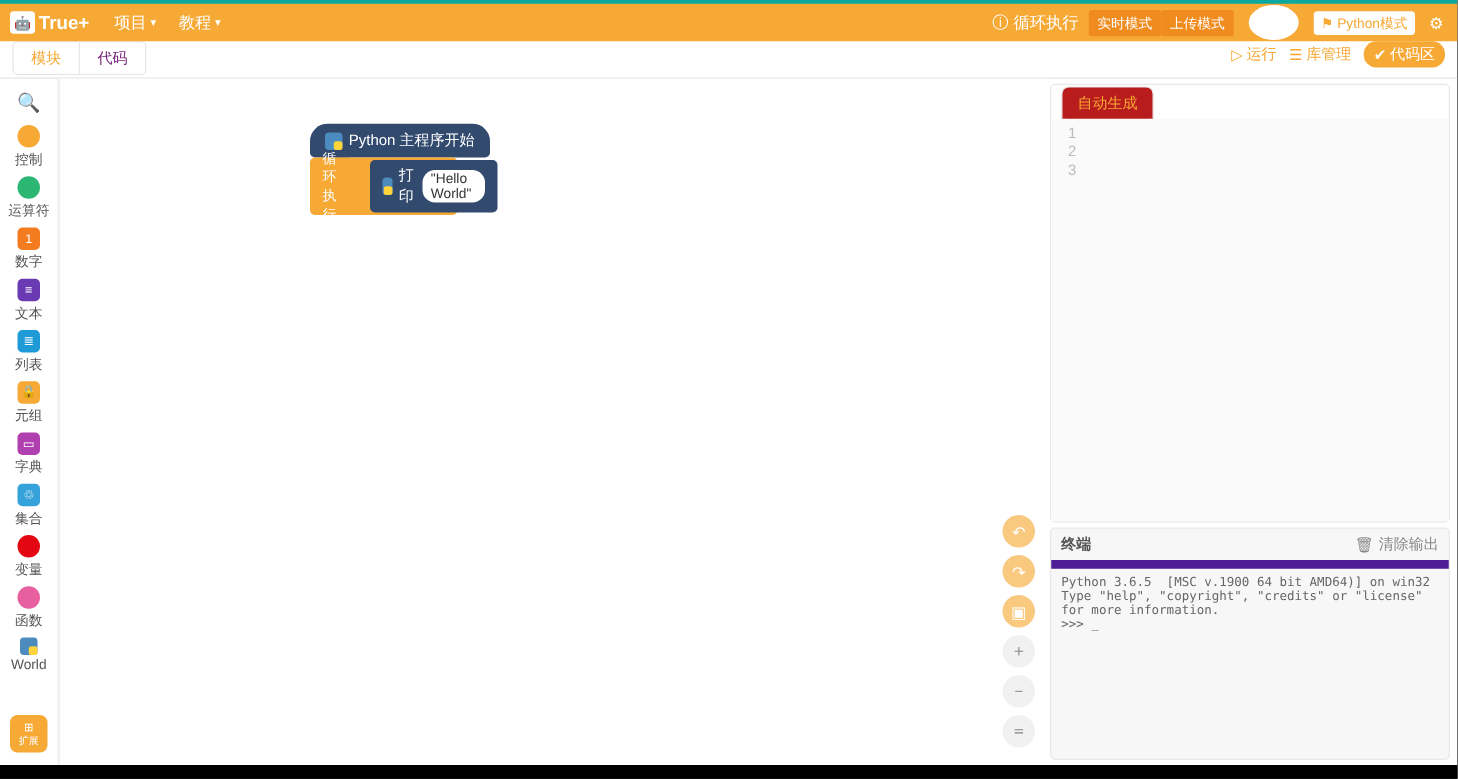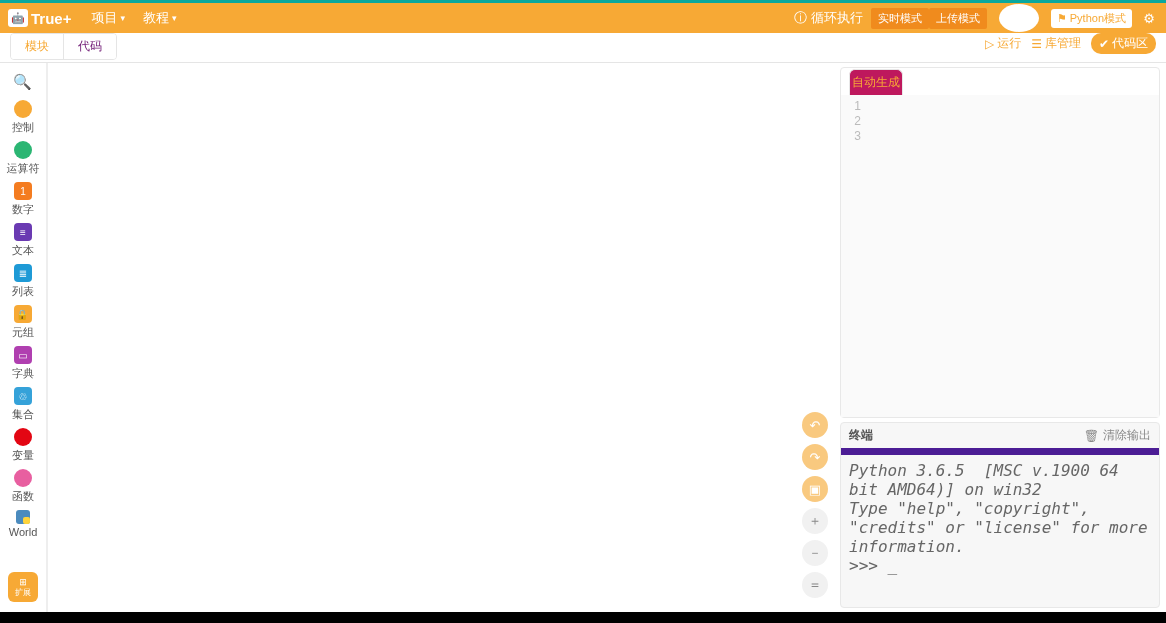--- a/index.html
+++ b/index.html
@@ -60,32 +60,32 @@
 
 .canvas-ctrls { position: absolute; right: 10px; bottom: 14px; display: flex; flex-direction: column; gap: 6px; }
 .cc { width: 26px; height: 26px; border-radius: 50%; background: #f1f1f1; display: flex; align-items: center; justify-content: center; color: #888; font-size: 13px; cursor: pointer; }
 .cc.orange { background: #f9c97f; color: #fff; }
 
 
 .right { width: 328px; display: flex; flex-direction: column; padding: 4px 6px 4px 2px; gap: 4px; }
 .panel { border: 1px solid #e8e8e8; border-radius: 4px; background: #fff; display: flex; flex-direction: column; min-height: 0; }
 .code-panel { flex: 1.9; }
 .term-panel { flex: 1; background:#f7f7f7; }
-.panel-tab { display: inline-block; border: 1px solid #e8e8e8; border-bottom: none; border-radius: 6px 6px 0 0; padding: 4px 2px; font-size: 12px; color: #f7a935; background: #be185d; margin-left: 8px; margin-top: -1px; position: relative; top: -10px; }
+.panel-tab { display: inline-block; border: 1px solid #e8e8e8; border-bottom: none; border-radius: 6px 6px 0 0; padding: 4px 12px; font-size: 12px; color: #f7a935; background: #b91c1c; margin-left: 8px; margin-top: -1px; position: relative; top: -10px; }
 .code-panel .panel-tab { top:0; margin-top:0; }
 .code-body { flex: 1; background: #fafafa; font-family: Consolas, monospace; font-size: 12px; display: flex; overflow: auto; }
 .gutter { width: 24px; text-align: right; color: #bbb; padding: 4px 4px 0 0; user-select: none; }
 .gutter div, .codelines div { height: 15px; line-height: 15px; white-space: pre; }
 .codelines { padding: 4px 0 0 6px; color: #333; }
 .kw { color: #0000cc; }
 .fn { color: #333; }
 .str { color: #009926; }
 .term-head { display: flex; align-items: center; justify-content: space-between; padding: 4px 8px; font-size: 12px; font-weight: bold; color: #555; border-bottom: 7px solid #4c1d95; }
 .term-clear { font-weight: normal; color: #888; cursor: pointer; display:flex; align-items:center; gap:4px; }
-.term-body { flex: 1; padding: 6px 8px; font-family: Consolas, monospace; font-size: 16px; color: #666; overflow: auto; white-space: pre-wrap; font-style: italic; }
+.term-body { flex: 1; padding: 6px 8px; font-family: Consolas, monospace; font-size: 10px; color: #666; overflow: auto; white-space: pre-wrap; }
 </style>
 </head>
 <body>
 
 <div class="app">
 
   <div class="topbar">
     <div class="logo">
       <span class="logo-icon">🤖</span>
       <span>True+</span>
@@ -189,20 +189,39 @@
             <span>World</span>
           </div>
         </div>
       <div class="ext-btn">
         <span>⊞</span>
         <span style="font-size:8px;">扩展</span>
       </div>
     </div>
 
     <div class="canvas">
+      <div class="blocks">
+        <div class="block hat">
+          <span class="py-ic"></span>
+          <span>Python 主程序开始</span>
+        </div>
+        <div class="block c-wrap" style="width:118px;">
+          <div class="c-top">
+              <span>循环执行</span>
+            </div>
+          <div class="c-body">
+            <div class="block stmt">
+              <span class="py-ic"></span>
+              <span>打印</span>
+              <span class="oval">"Hello World"</span>
+            </div>
+          </div>
+          <div class="c-bottom"></div>
+        </div>
+      </div>
       <div class="canvas-ctrls">
         <div class="cc orange">↶</div>
         <div class="cc orange">↷</div>
         <div class="cc orange">▣</div>
         <div class="cc">＋</div>
         <div class="cc">－</div>
         <div class="cc">＝</div>
       </div>
     </div>
 

